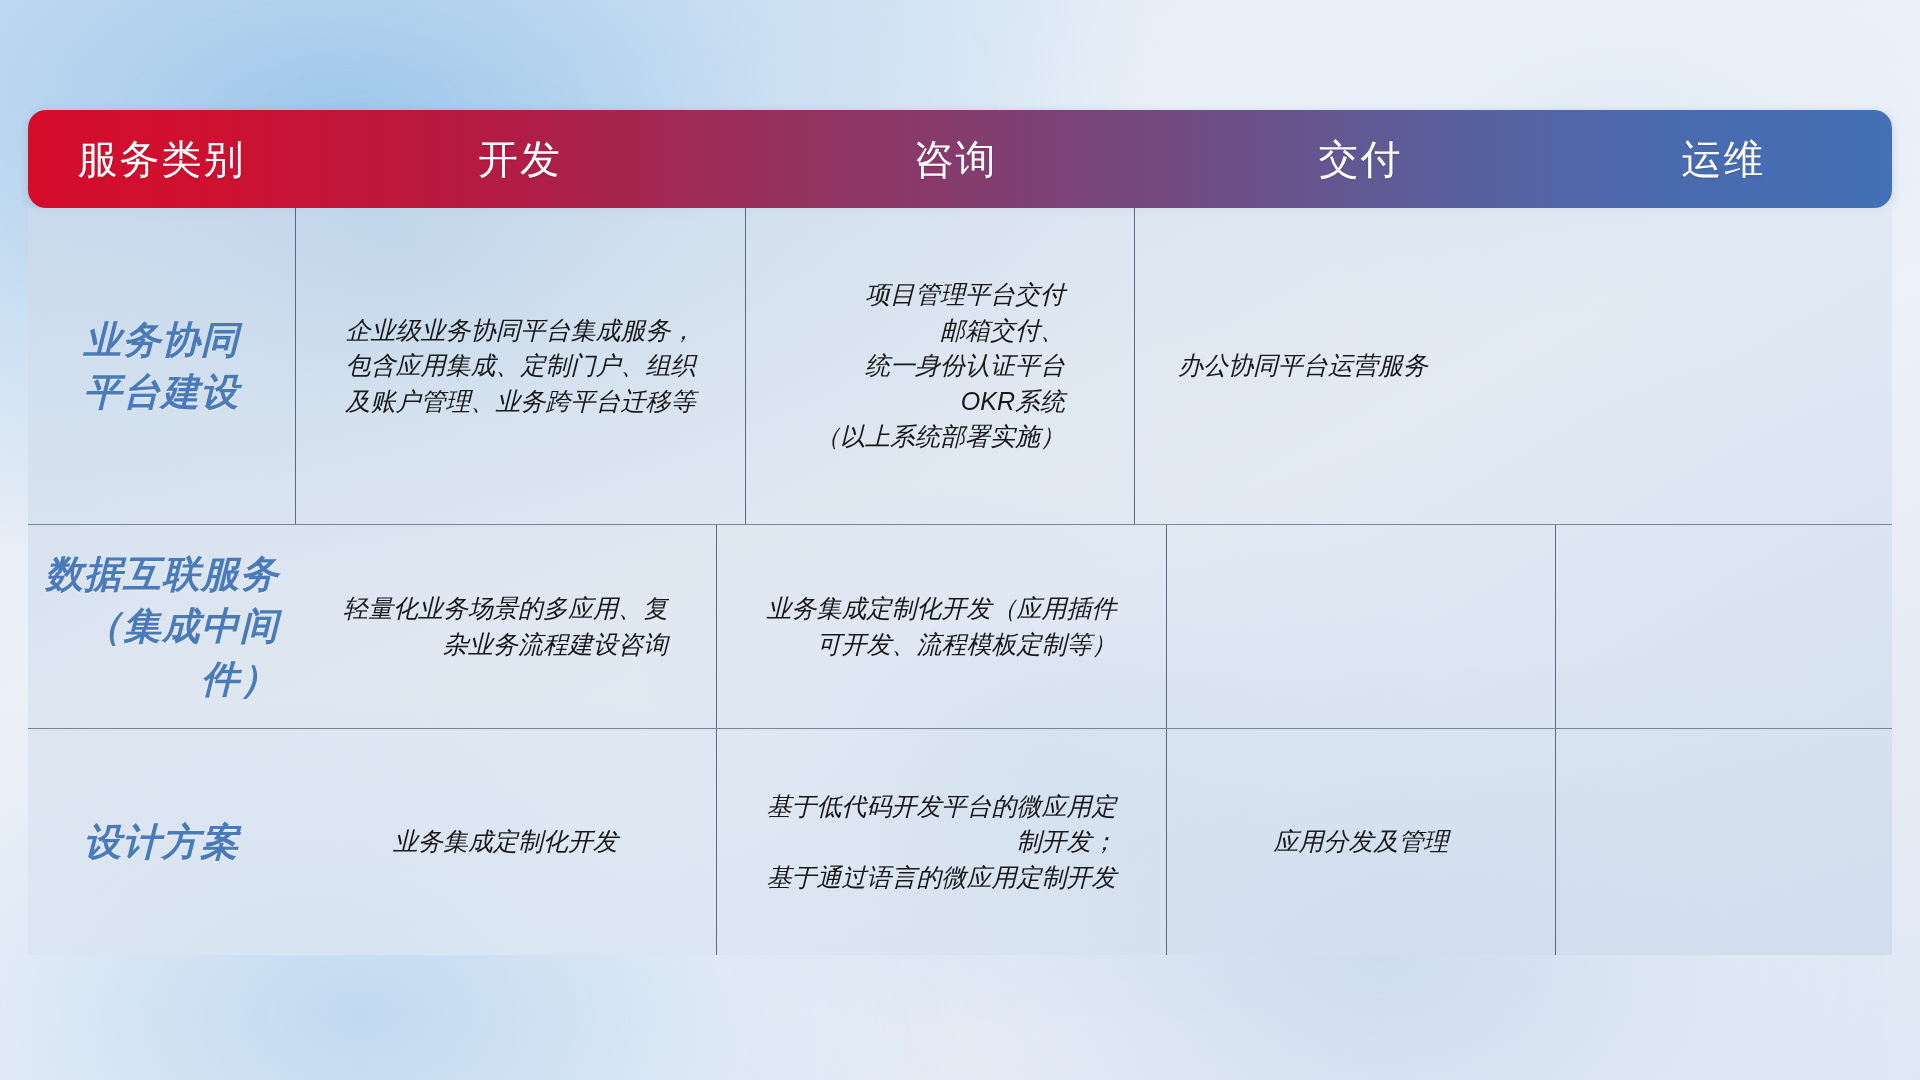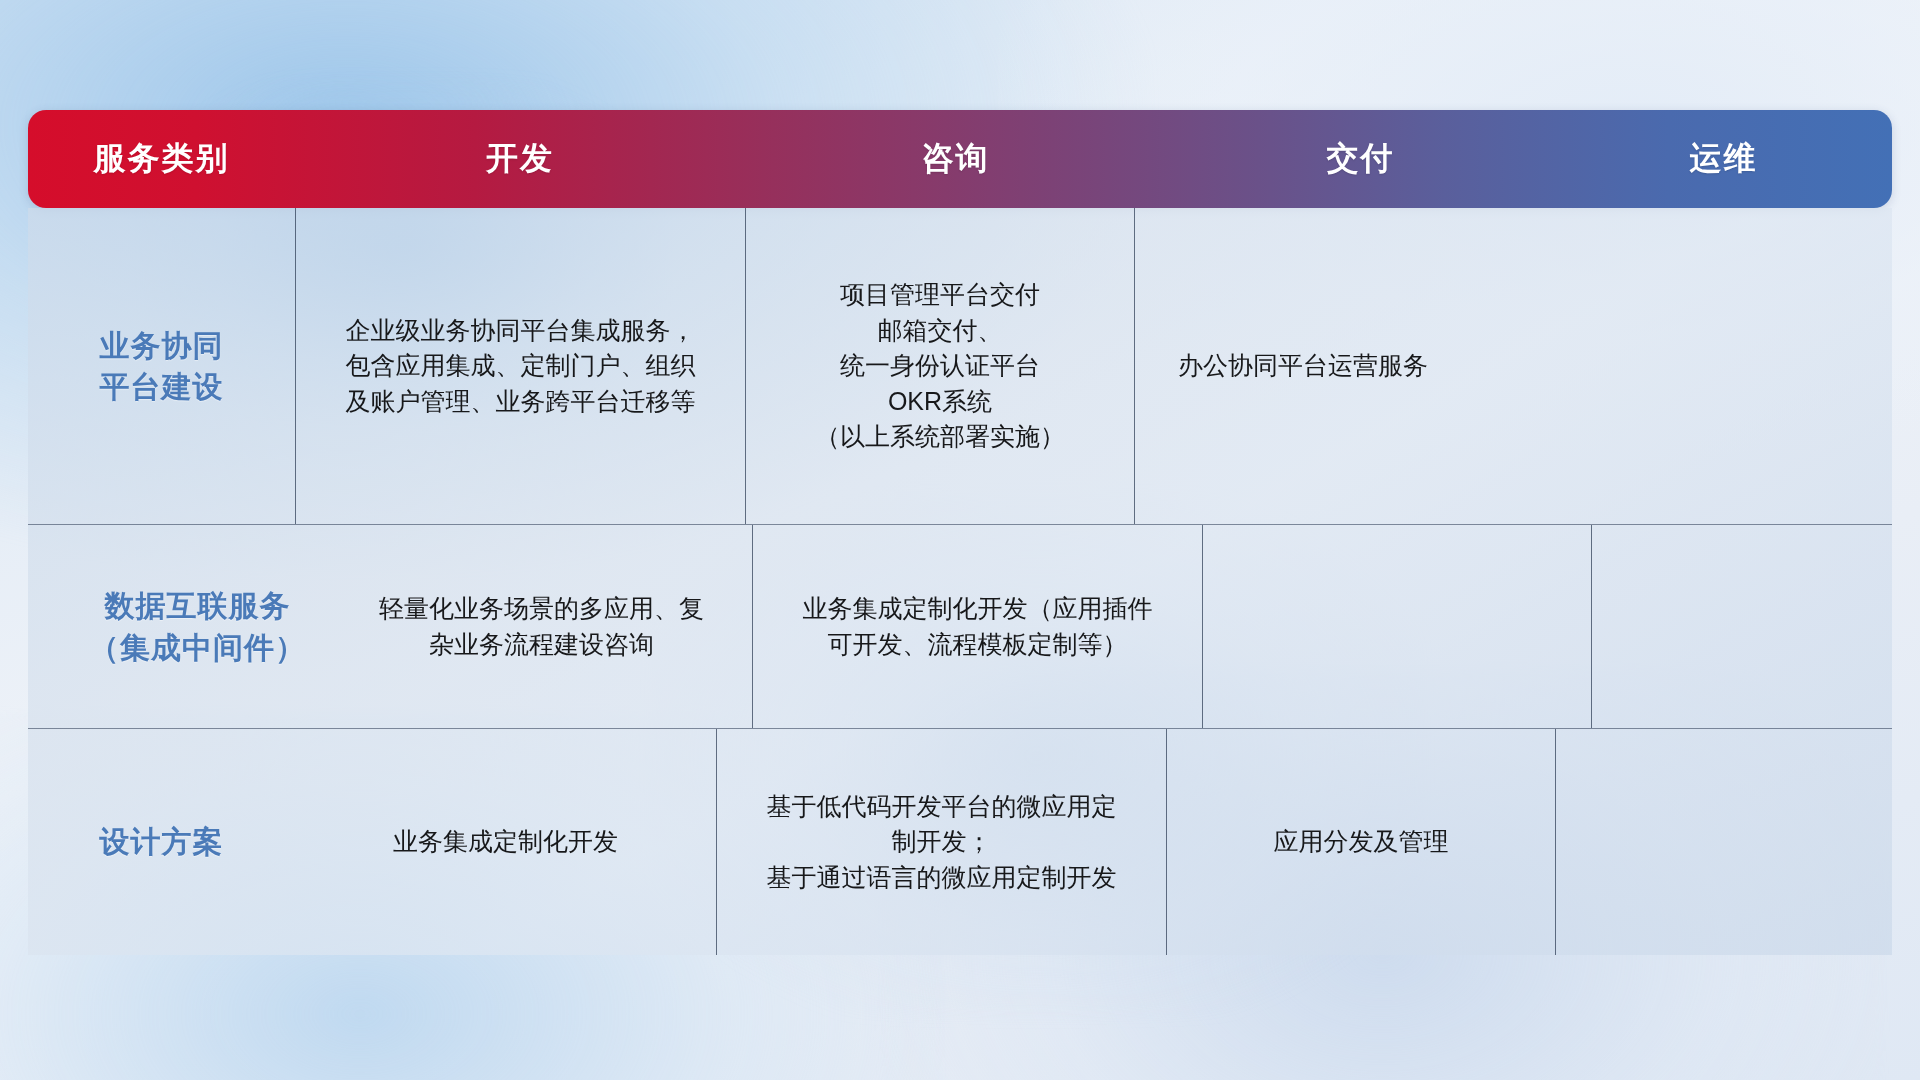--- a/index.html
+++ b/index.html
@@ -65,68 +65,69 @@
         #6a5189 66%,
         #5a5f9c 76%,
         #4a6aae 88%,
         #4370b6 100%);
     box-shadow:0 2px 10px rgba(60,80,130,0.18);
     overflow:hidden;
   }
   .hcell{
     display:flex;align-items:center;justify-content:center;
     color:#ffffff;
-    font-size:32px;
-    font-weight:bold;
+    font-size:40px;
+    font-weight:normal;
     letter-spacing:2px;
     text-shadow:0 1px 2px rgba(0,0,0,0.13);
     box-sizing:border-box;
   }
 
   #body-rows{
     background:linear-gradient(150deg,
         rgba(205,219,235,0.72) 0%,
         rgba(216,226,238,0.74) 30%,
         rgba(222,231,242,0.72) 55%,
         rgba(211,223,238,0.70) 80%,
         rgba(203,217,234,0.70) 100%);
     border-top:none;
   }
   .brow{display:flex;box-sizing:border-box;}
   .brow + .brow{border-top:1px solid rgba(40,55,80,0.55);}
 
   .bcell{
     box-sizing:border-box;
     display:flex;align-items:center;justify-content:center;
-    text-align:center;
+    text-align:right;
     padding:10px 16px;
     font-size:25px;
     line-height:1.42;
     color:#17181a;
     white-space:pre-line;
+    font-style:italic;
   }
   .bcell.divider{border-left:1px solid rgba(40,55,80,0.70);}
   .cat{
     color:#4a7ab8;
     font-weight:bold;
-    font-size:30px;
+    font-size:38px;
     line-height:1.38;
     letter-spacing:1px;
     text-shadow:0 1px 1px rgba(255,255,255,0.45);
   }
 
   
   .c0{width:267px;flex:0 0 267px;}
   .c1{width:421px;flex:0 0 421px;}
   .c2{width:450px;flex:0 0 450px;}
   .c3{width:389px;flex:0 0 389px;}
   .c4{width:337px;flex:0 0 337px;}
 
   .r0{height:316px;}
-  .r1{height:204px;padding-left:36px;}
+  .r1{height:204px;}
   .r2{height:227px;}
 </style>
 </head>
 <body>
 
 <div id="bg">
   <div class="bg-base"></div>
   <div class="bg-glow-1"></div>
   <div class="bg-glow-6"></div>
   <div class="bg-glow-2"></div>

